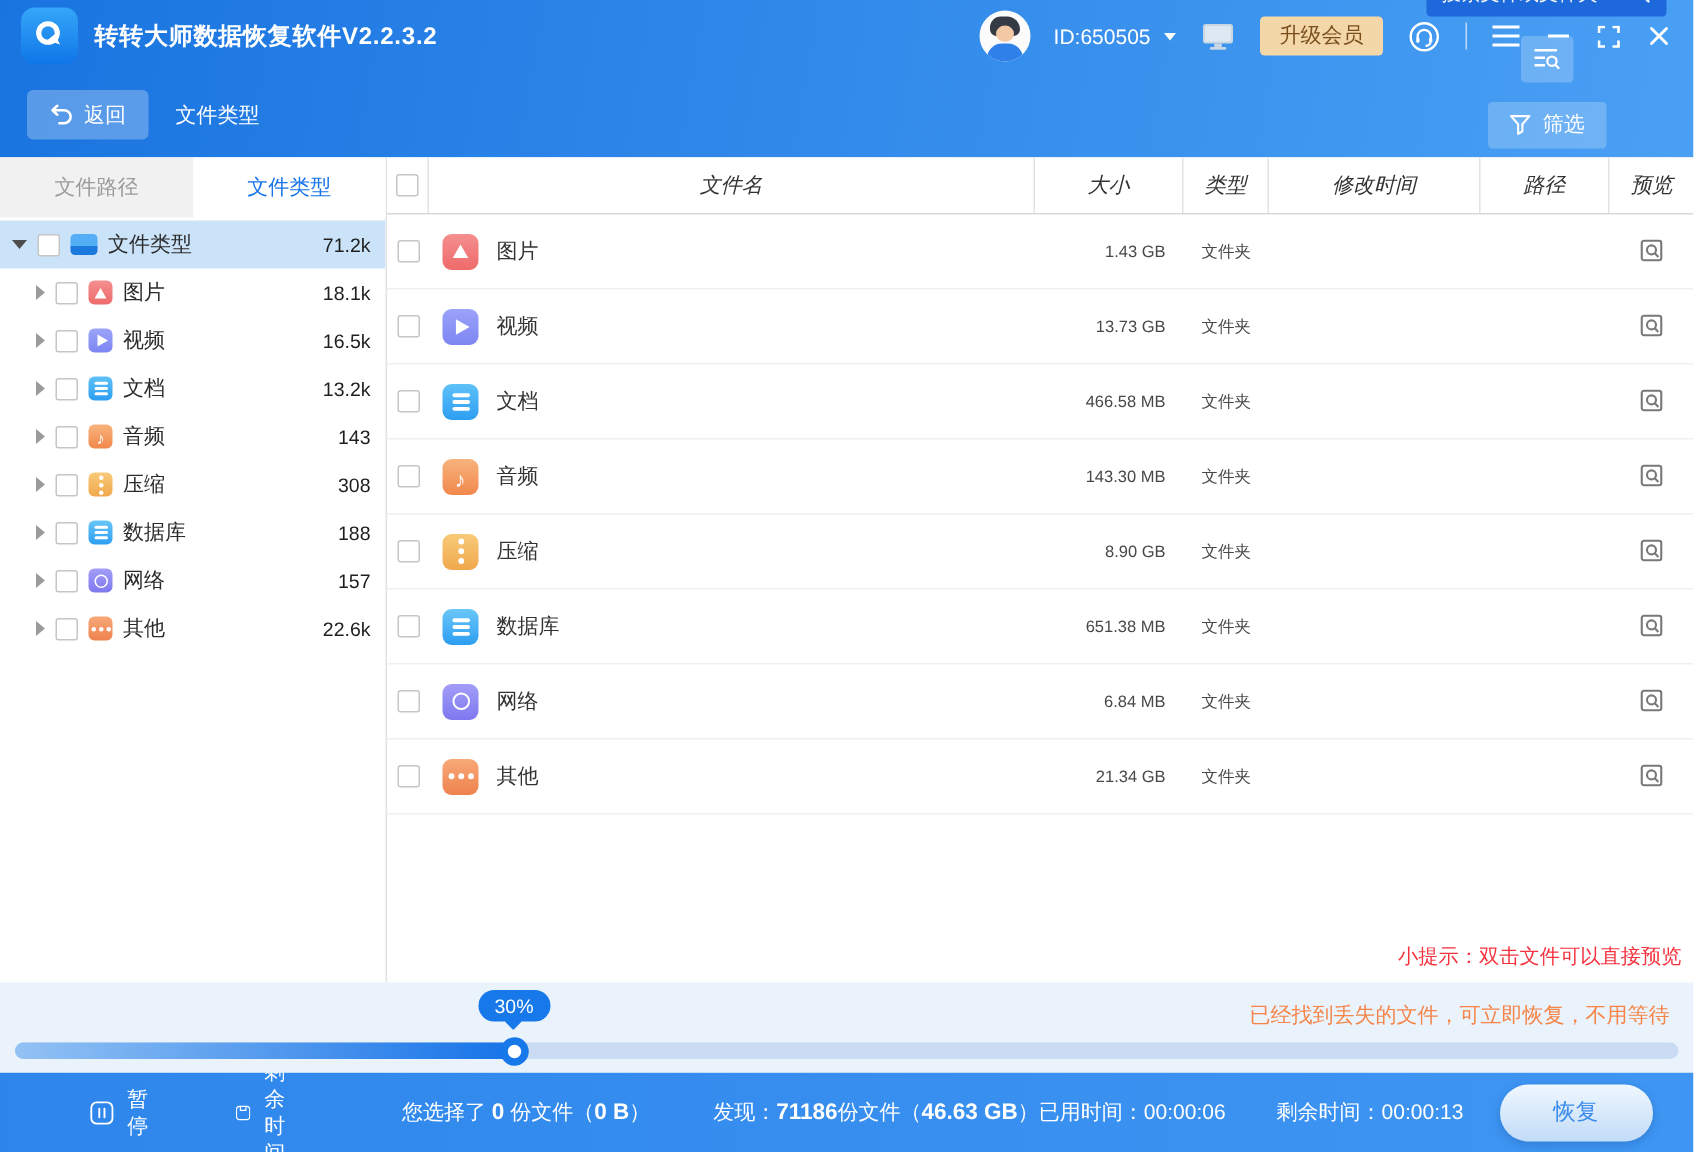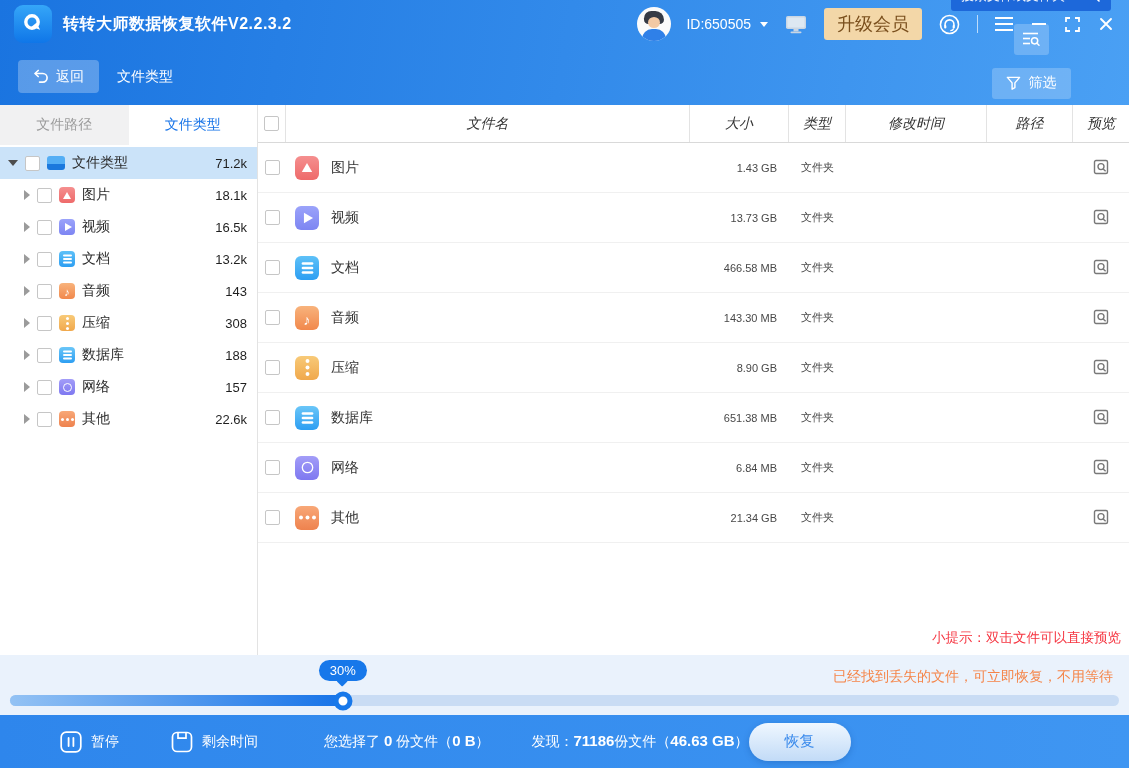--- a/index.html
+++ b/index.html
@@ -14,21 +14,21 @@
           background:linear-gradient(180deg,#35a6f8,#0f76e8);
           display:flex; align-items:center; justify-content:center; }
   .app-title { margin-left:11px; color:#fff; font-size:16px; font-weight:bold; letter-spacing:.5px; }
   .tb-right { margin-left:auto; display:flex; align-items:center; gap:15px; }
   .avatar { position:relative; width:34px; height:34px; border-radius:50%; background:#fbfbfb; overflow:hidden; cursor:pointer; }
   .avatar .hair { position:absolute; left:7px; top:4px; width:20px; height:13px; border-radius:10px 12px 6px 6px; background:#353a45; }
   .avatar .face { position:absolute; left:11px; top:10px; width:12px; height:11px; border-radius:50%; background:#f3c9a5; }
   .avatar .body { position:absolute; left:5px; top:22px; width:24px; height:13px; border-radius:10px 10px 0 0; background:#2f80e8; }
   .uid { color:#fff; font-size:14px; }
   .caret-dn { width:0; height:0; border-left:4.5px solid transparent; border-right:4.5px solid transparent; border-top:5.5px solid #fff; cursor:pointer; margin-left:-6px; }
-  .upgrade { background:#f3d7a8; color:#7a4f1d; font-size:18px; padding:4px 13px; border-radius:3px; cursor:pointer; }
+  .upgrade { background:#f3d7a8; color:#7a4f1d; font-size:14px; padding:4px 13px; border-radius:3px; cursor:pointer; }
   .vdiv-t { width:1px; height:18px; background:rgba(255,255,255,.65); }
   .winbtn { display:flex; align-items:center; justify-content:center; cursor:pointer; padding:2px; }
   .menu-bars { width:18px; height:2.4px; background:#fff; box-shadow:0 -6px 0 #fff, 0 6px 0 #fff; }
   .min-bar { width:14px; height:2.4px; background:#fff; }
 
   
   .toolbar { height:57px; display:flex; align-items:center; padding:0 18px; }
   .back-btn { display:flex; align-items:center; gap:7px; height:33px; padding:0 15px; border-radius:4px;
               background:rgba(255,255,255,.27); color:#fff; font-size:14px; cursor:pointer; }
   .crumb { margin-left:18px; color:#fff; font-size:14px; }
@@ -550,16 +550,24 @@
 
     <div class="sb-stats">
       <span>
         <span>您选择了 </span><span class="b">0</span><span> 份文件（</span><span class="b">0 B</span><span>）</span>
       </span>
       <span>
         <span>发现：</span><span class="b">71186</span><span>份文件（</span><span class="b">46.63 GB</span><span>）</span>
       </span>
     </div>
 
+    <div class="sb-times">
+      <span>
+        <span>已用时间：</span><span>00:00:06</span>
+      </span>
+      <span>
+        <span>剩余时间：</span><span>00:00:13</span>
+      </span>
+    </div>
 
     <div class="recover-btn">恢复</div>
   </footer>
 </div>
 
 </body></html>

